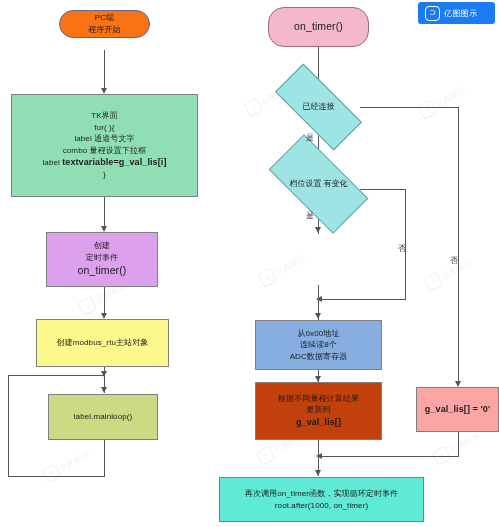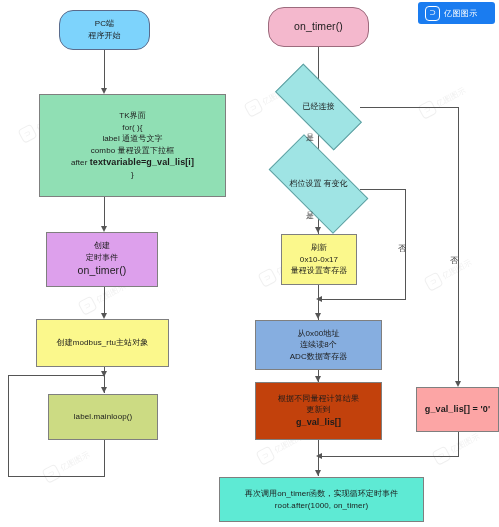--- a/index.html
+++ b/index.html
@@ -165,31 +165,31 @@
 
   <div class="ln-v" style="left:104px;top:367px;height:26px;"></div>
   <div class="arrow-d" style="left:101px;top:387px;"></div>
 
   <div class="ln-v" style="left:104px;top:440px;height:36px;"></div>
   <div class="ln-h" style="left:8px;top:476px;width:97px;"></div>
   <div class="ln-v" style="left:8px;top:375px;height:102px;"></div>
   <div class="ln-h" style="left:8px;top:375px;width:97px;"></div>
   <div class="arrow-d" style="left:101px;top:371px;"></div>
 
-  <div class="node ellipse" style="left:59px;top:10px;width:91px;height:40px;background:#7dd3fc;">
+  <div class="node ellipse" style="left:59px;top:10px;width:91px;height:28px;background:#f97316;">
     <span class="ln">PC端</span>
     <span class="ln">程序开始</span>
   </div>
 
-  <div class="node rect" style="left:11px;top:94px;width:187px;height:103px;background:#90dfb4;margin-left:28px;">
+  <div class="node rect" style="left:11px;top:94px;width:187px;height:103px;background:#90dfb4;">
     <span class="ln">TK界面</span>
     <span class="ln">for( ){</span>
     <span class="ln">label 通道号文字</span>
     <span class="ln">combo 量程设置下拉框</span>
-    <span class="ln"><span>after </span><span class="bold">textvariable=g_val_lis[i]</span></span>
+    <span class="ln"><span>label </span><span class="bold">textvariable=g_val_lis[i]</span></span>
     <span class="ln">}</span>
   </div>
 
   <div class="node rect" style="left:46px;top:232px;width:112px;height:55px;background:#dda0ec;">
     <span class="ln">创建</span>
     <span class="ln">定时事件</span>
     <span class="ln bold-lg">on_timer()</span>
   </div>
 
   <div class="node rect" style="left:36px;top:319px;width:133px;height:48px;background:#fbf88c;">
@@ -247,25 +247,20 @@
   </div>
 
   <div class="diamond" style="left:273px;top:159px;width:91px;height:50px;">
     <span class="dshape"></span>
     <span class="dtext">
       <span class="ln">档位设置</span>
       <span class="ln">有变化</span>
     </span>
   </div>
 
-  <div class="node rect" style="left:281px;top:234px;width:76px;height:51px;background:#fbf88c;">
-    <span class="ln">刷新</span>
-    <span class="ln">0x10-0x17</span>
-    <span class="ln">量程设置寄存器</span>
-  </div>
 
   <div class="node rect" style="left:255px;top:320px;width:127px;height:50px;background:#86aee0;">
     <span class="ln">从0x00地址</span>
     <span class="ln">连续读8个</span>
     <span class="ln">ADC数据寄存器</span>
   </div>
 
   <div class="node rect" style="left:255px;top:382px;width:127px;height:58px;background:#c2410c;align-items:center;">
     <span class="ln">根据不同量程计算结果</span>
     <span class="ln">更新到</span>

